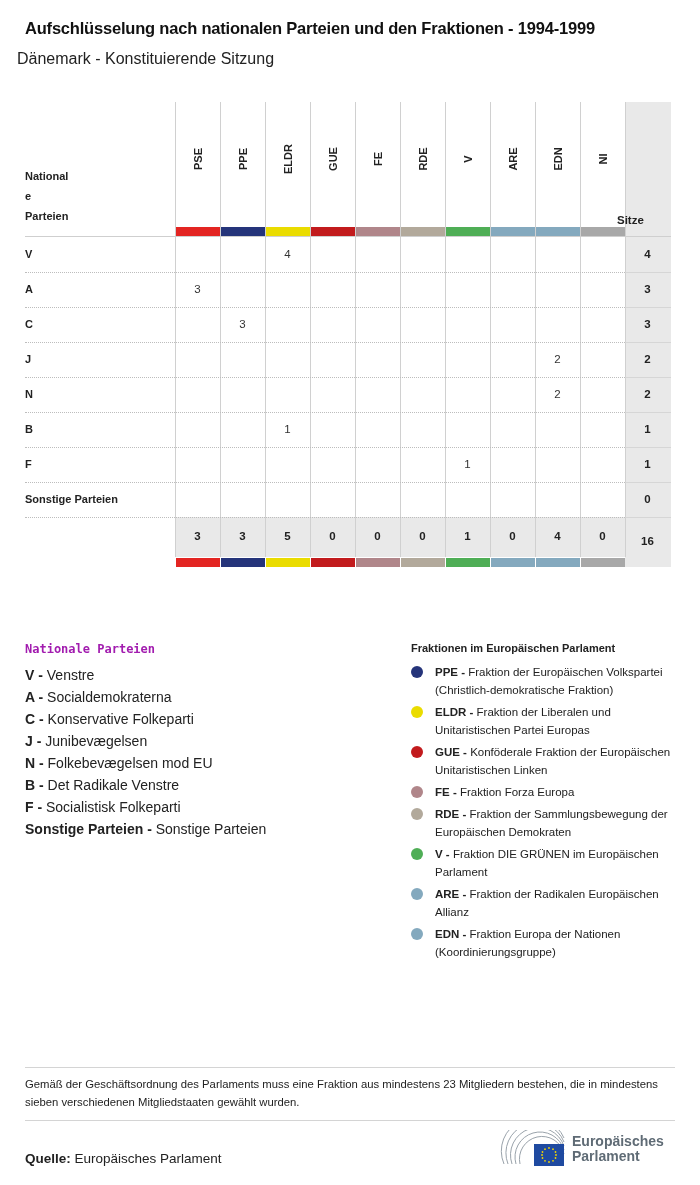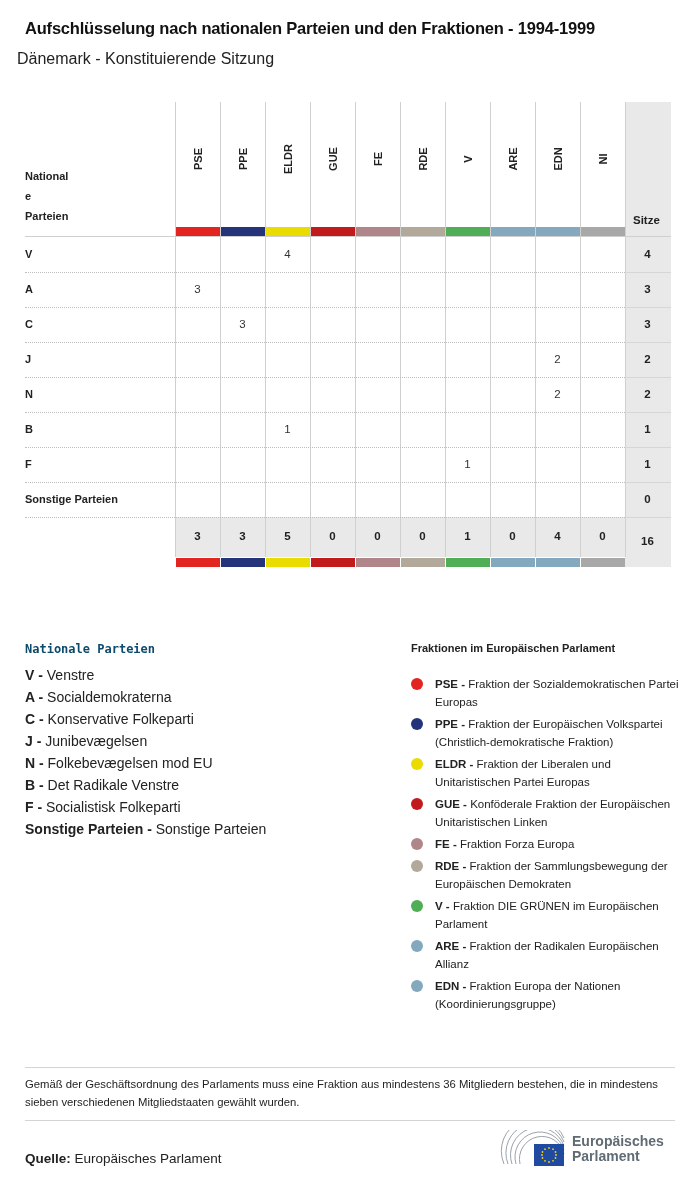--- a/index.html
+++ b/index.html
@@ -20,25 +20,25 @@
   .row-label-head { position: absolute; left: 0; top: 64px; font-size: 11px; font-weight: bold; line-height: 20px; color: #222; width: 60px; }
   .sitze-head { position: absolute; top: 112px; font-size: 11.5px; font-weight: bold; color: #222; }
   .hline-solid { position: absolute; height: 1px; background: #cfcfcf; }
   .hline-dot { position: absolute; height: 0; border-top: 1px dotted #bdbdbd; }
   .row-label { position: absolute; left: 0; font-size: 11px; font-weight: bold; color: #222; }
   .cell { position: absolute; width: 45px; text-align: center; font-size: 11.5px; color: #333; }
   .sum-cell { position: absolute; width: 45px; text-align: center; font-size: 11.5px; font-weight: bold; color: #222; }
 
   
   .legend-left { position: absolute; left: 25px; top: 642px; }
-  .legend-left h3 { font-family: "DejaVu Sans Mono", monospace; font-size: 12px; font-weight: bold; margin-bottom: 8px; color: #0c4a6e; }
+  .legend-left h3 { font-family: "DejaVu Sans Mono", monospace; font-size: 12px; font-weight: bold; margin-bottom: 8px; color: #a21caf; }
   .legend-left .li { font-size: 14px; height: 22px; line-height: 22px; color: #222; }
   .legend-left .li b { font-weight: bold; }
   .legend-right { position: absolute; left: 411px; top: 642px; width: 270px; }
-  .legend-right h3 { font-size: 11px; font-weight: bold; margin-bottom: 21px; color: #222; }
+  .legend-right h3 { font-size: 11px; font-weight: bold; margin-bottom: 9px; color: #222; }
   .legend-right .li { position: relative; padding-left: 24px; font-size: 11.5px; line-height: 18px; margin-bottom: 4px; color: #222; }
   .legend-right .dot { position: absolute; left: 0; top: 3px; width: 12px; height: 12px; border-radius: 50%; }
 
   .hr { position: absolute; left: 25px; width: 650px; height: 1px; background: #d4d4d4; }
   .note { position: absolute; left: 25px; top: 1075px; width: 650px; font-size: 11.3px; line-height: 18px; color: #222; }
   .source { position: absolute; left: 25px; top: 1151px; font-size: 13.5px; color: #222; }
   .source b { font-weight: bold; }
   .logo { position: absolute; left: 500px; top: 1130px; width: 170px; height: 38px; }
   .logo-text { position: absolute; left: 72px; top: 4px; font-size: 14px; font-weight: bold; line-height: 15px; color: #5f6b75; }
 </style>
@@ -110,21 +110,21 @@
     <div class="col-head" style="left: 510px;">
       <span>EDN</span>
     </div>
     <div class="color-bar" style="left: 511px; top: 125px; width: 44px; height: 9px; background: rgb(132, 169, 190);"></div>
     <div class="color-bar" style="left: 511px; top: 456px; width: 44px; height: 9px; background: rgb(132, 169, 190);"></div>
     <div class="col-head" style="left: 555px;">
       <span>NI</span>
     </div>
     <div class="color-bar" style="left: 556px; top: 125px; width: 44px; height: 9px; background: rgb(168, 168, 168);"></div>
     <div class="color-bar" style="left: 556px; top: 456px; width: 44px; height: 9px; background: rgb(168, 168, 168);"></div>
-    <div class="sitze-head" style="left: 608px;">Sitze</div>
+    <div class="sitze-head" style="left: 592px;">Sitze</div>
     <div class="hline-solid" style="left: 0px; top: 134px; width: 646px;"></div>
     <div class="row-label" style="top: 146px;">V</div>
     <div class="cell" style="left: 240px; top: 146px;">4</div>
     <div class="sum-cell" style="left: 600px; top: 146px;">4</div>
     <div class="hline-dot" style="left: 0px; top: 170px; width: 600px;"></div>
     <div class="hline-solid" style="left: 600px; top: 170px; width: 46px; background: rgb(214, 214, 214);"></div>
     <div class="row-label" style="top: 181px;">A</div>
     <div class="cell" style="left: 150px; top: 181px;">3</div>
     <div class="sum-cell" style="left: 600px; top: 181px;">3</div>
     <div class="hline-dot" style="left: 0px; top: 205px; width: 600px;"></div>
@@ -181,34 +181,33 @@
       <div class="li"><b>N - </b><span>Folkebevægelsen mod EU</span></div>
       <div class="li"><b>B - </b><span>Det Radikale Venstre</span></div>
       <div class="li"><b>F - </b><span>Socialistisk Folkeparti</span></div>
       <div class="li"><b>Sonstige Parteien - </b><span>Sonstige Parteien</span></div>
     </div>
 </div>
 
 <div class="legend-right">
   <h3>Fraktionen im Europäischen Parlament</h3>
   <div id="legend-right-items">
-      <div class="li"><span class="dot" style="background: rgb(227, 37, 34);"></span><b>PSE - </b><span>Fraktion der Sozialdemokratischen Partei Europas</span></div>
       <div class="li"><span class="dot" style="background: rgb(37, 52, 122);"></span><b>PPE - </b><span>Fraktion der Europäischen Volkspartei (Christlich-demokratische Fraktion)</span></div>
       <div class="li"><span class="dot" style="background: rgb(234, 220, 0);"></span><b>ELDR - </b><span>Fraktion der Liberalen und Unitaristischen Partei Europas</span></div>
       <div class="li"><span class="dot" style="background: rgb(194, 27, 29);"></span><b>GUE - </b><span>Konföderale Fraktion der Europäischen Unitaristischen Linken</span></div>
       <div class="li"><span class="dot" style="background: rgb(176, 134, 138);"></span><b>FE - </b><span>Fraktion Forza Europa</span></div>
       <div class="li"><span class="dot" style="background: rgb(178, 169, 155);"></span><b>RDE - </b><span>Fraktion der Sammlungsbewegung der Europäischen Demokraten</span></div>
       <div class="li"><span class="dot" style="background: rgb(79, 174, 86);"></span><b>V - </b><span>Fraktion DIE GRÜNEN im Europäischen Parlament</span></div>
       <div class="li"><span class="dot" style="background: rgb(132, 169, 190);"></span><b>ARE - </b><span>Fraktion der Radikalen Europäischen Allianz</span></div>
       <div class="li"><span class="dot" style="background: rgb(132, 169, 190);"></span><b>EDN - </b><span>Fraktion Europa der Nationen (Koordinierungsgruppe)</span></div>
     </div>
 </div>
 
 <div class="hr" style="top:1067px"></div>
-<div class="note">Gemäß der Geschäftsordnung des Parlaments muss eine Fraktion aus mindestens 36 Mitgliedern bestehen, die in mindestens sieben verschiedenen Mitgliedstaaten gewählt wurden.</div>
+<div class="note">Gemäß der Geschäftsordnung des Parlaments muss eine Fraktion aus mindestens 23 Mitgliedern bestehen, die in mindestens sieben verschiedenen Mitgliedstaaten gewählt wurden.</div>
 <div class="hr" style="top:1120px"></div>
 <div class="source">
   <b>Quelle:</b>
   <span>Europäisches Parlament</span>
 </div>
 
 <div class="logo">
   <svg width="68" height="38" viewBox="0 0 68 38">
     <g fill="none" stroke="#9aa3ab" stroke-width="1">
       <path d="M4 34 A30 30 0 0 1 64 8"></path>

